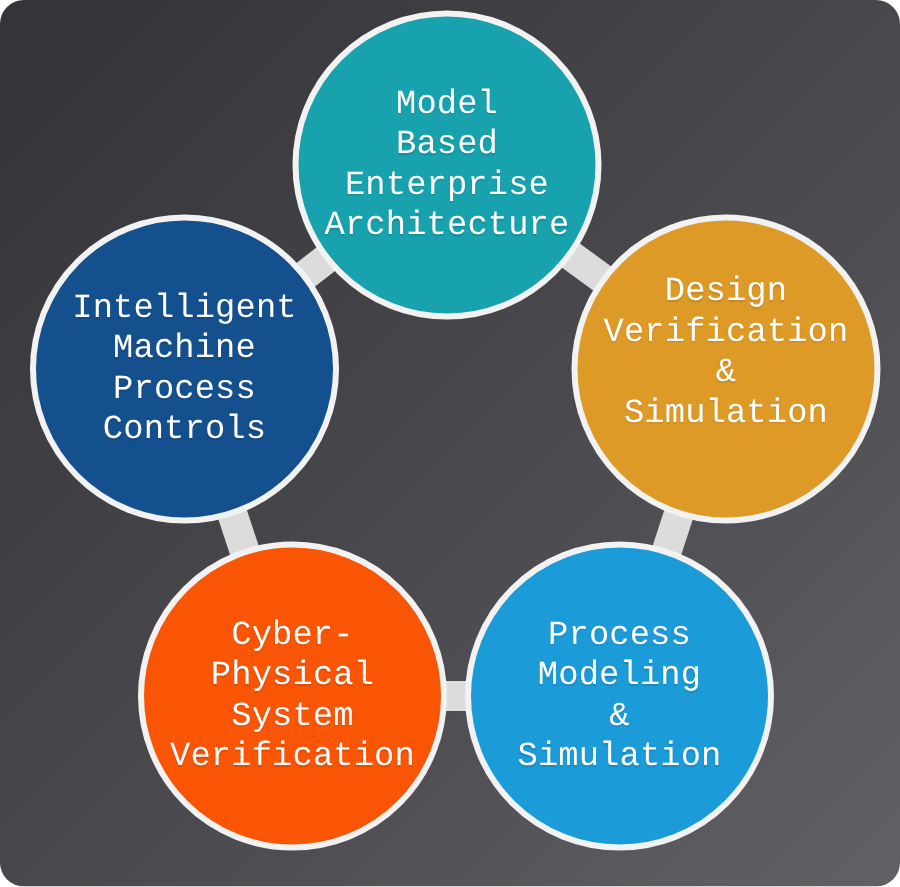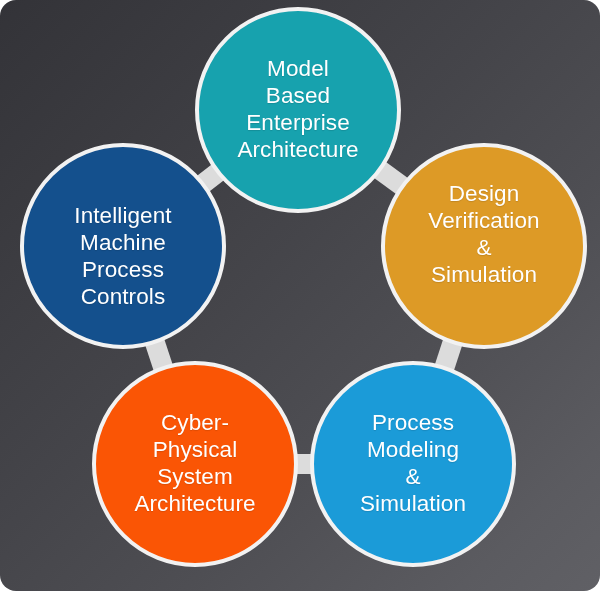--- a/index.html
+++ b/index.html
@@ -5,21 +5,21 @@
   html, body {
     margin: 0;
     padding: 0;
     background: #ffffff;
   }
   #canvas {
     position: relative;
     width: 600px;
     height: 591px;
     overflow: hidden;
-    font-family: Liberation Sans, sans-serif;
+    font-family: Liberation Mono, monospace;
   }
   #bg {
     position: absolute;
     left: 0; top: 0;
     width: 600px;
     height: 591px;
     border-radius: 16px;
     background: linear-gradient(135deg,
         #333338 0%,
         #3a3a3f 18%,
@@ -88,20 +88,20 @@
 Verification
 &amp;
 Simulation</div>
         <div class="node-label" style="left: 312px; top: 363px; width: 202px; height: 202px;">Process
 Modeling
 &amp;
 Simulation</div>
         <div class="node-label" style="left: 94px; top: 363px; width: 202px; height: 202px;">Cyber-
 Physical
 System
-Architecture</div>
-        <div class="node-label" style="left: 22px; top: 156px; width: 202px; height: 202px;">Intelligent
+Verification</div>
+        <div class="node-label" style="left: 22px; top: 145px; width: 202px; height: 202px;">Intelligent
 Machine
 Process
 Controls</div>
       </div>
   </div>
 </div>
 
 </body></html>

